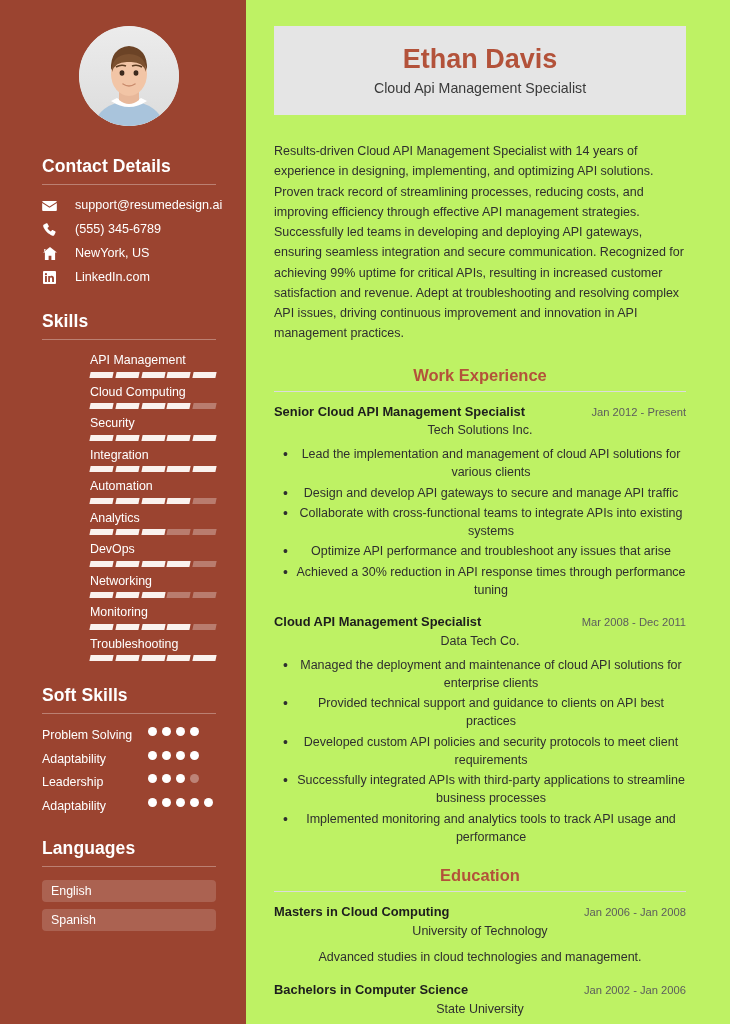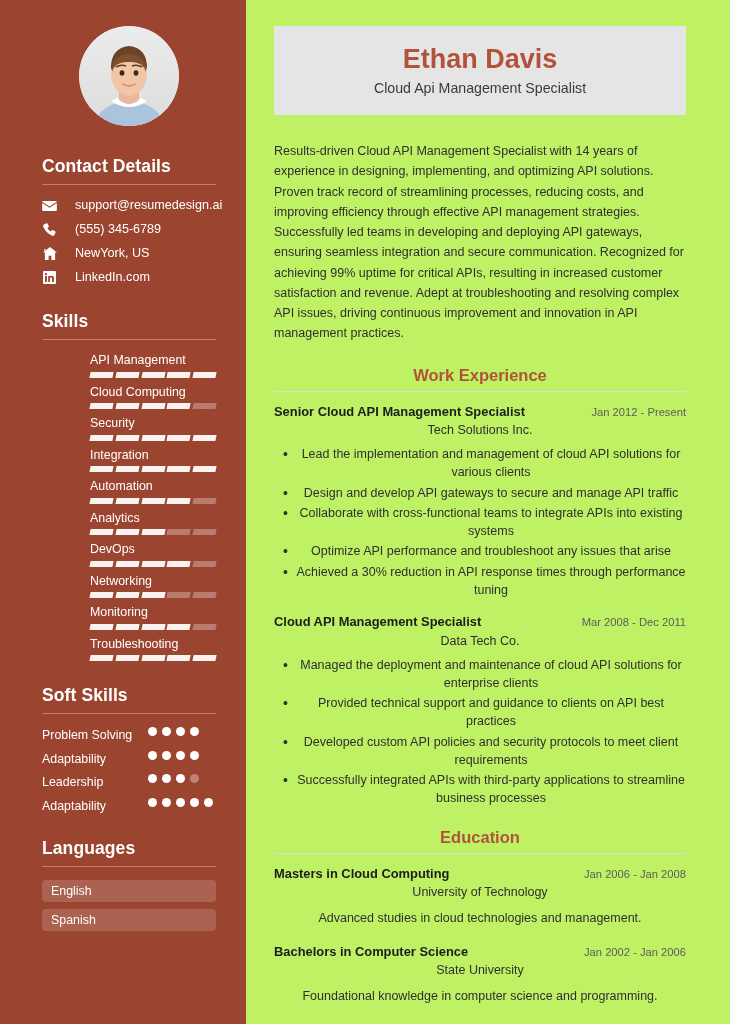--- a/index.html
+++ b/index.html
@@ -375,20 +375,21 @@
             <div class="entry-head">
               <div class="entry-title">Cloud API Management Specialist</div>
               <div class="entry-date">Mar 2008 - Dec 2011</div>
             </div>
             <div class="entry-org">Data Tech Co.</div>
             <ul class="bullets">
               <li>Managed the deployment and maintenance of cloud API solutions for enterprise clients</li>
               <li>Provided technical support and guidance to clients on API best practices</li>
               <li>Developed custom API policies and security protocols to meet client requirements</li>
               <li>Successfully integrated APIs with third-party applications to streamline business processes</li>
+              <li>Implemented monitoring and analytics tools to track API usage and performance</li>
             </ul>
           </div>
         </div>
     </section>
 
     <section class="section">
       <div class="sec-h">Education</div>
       <div class="sec-rule"></div>
       <div id="edu-list">
           <div class="edu-entry">

